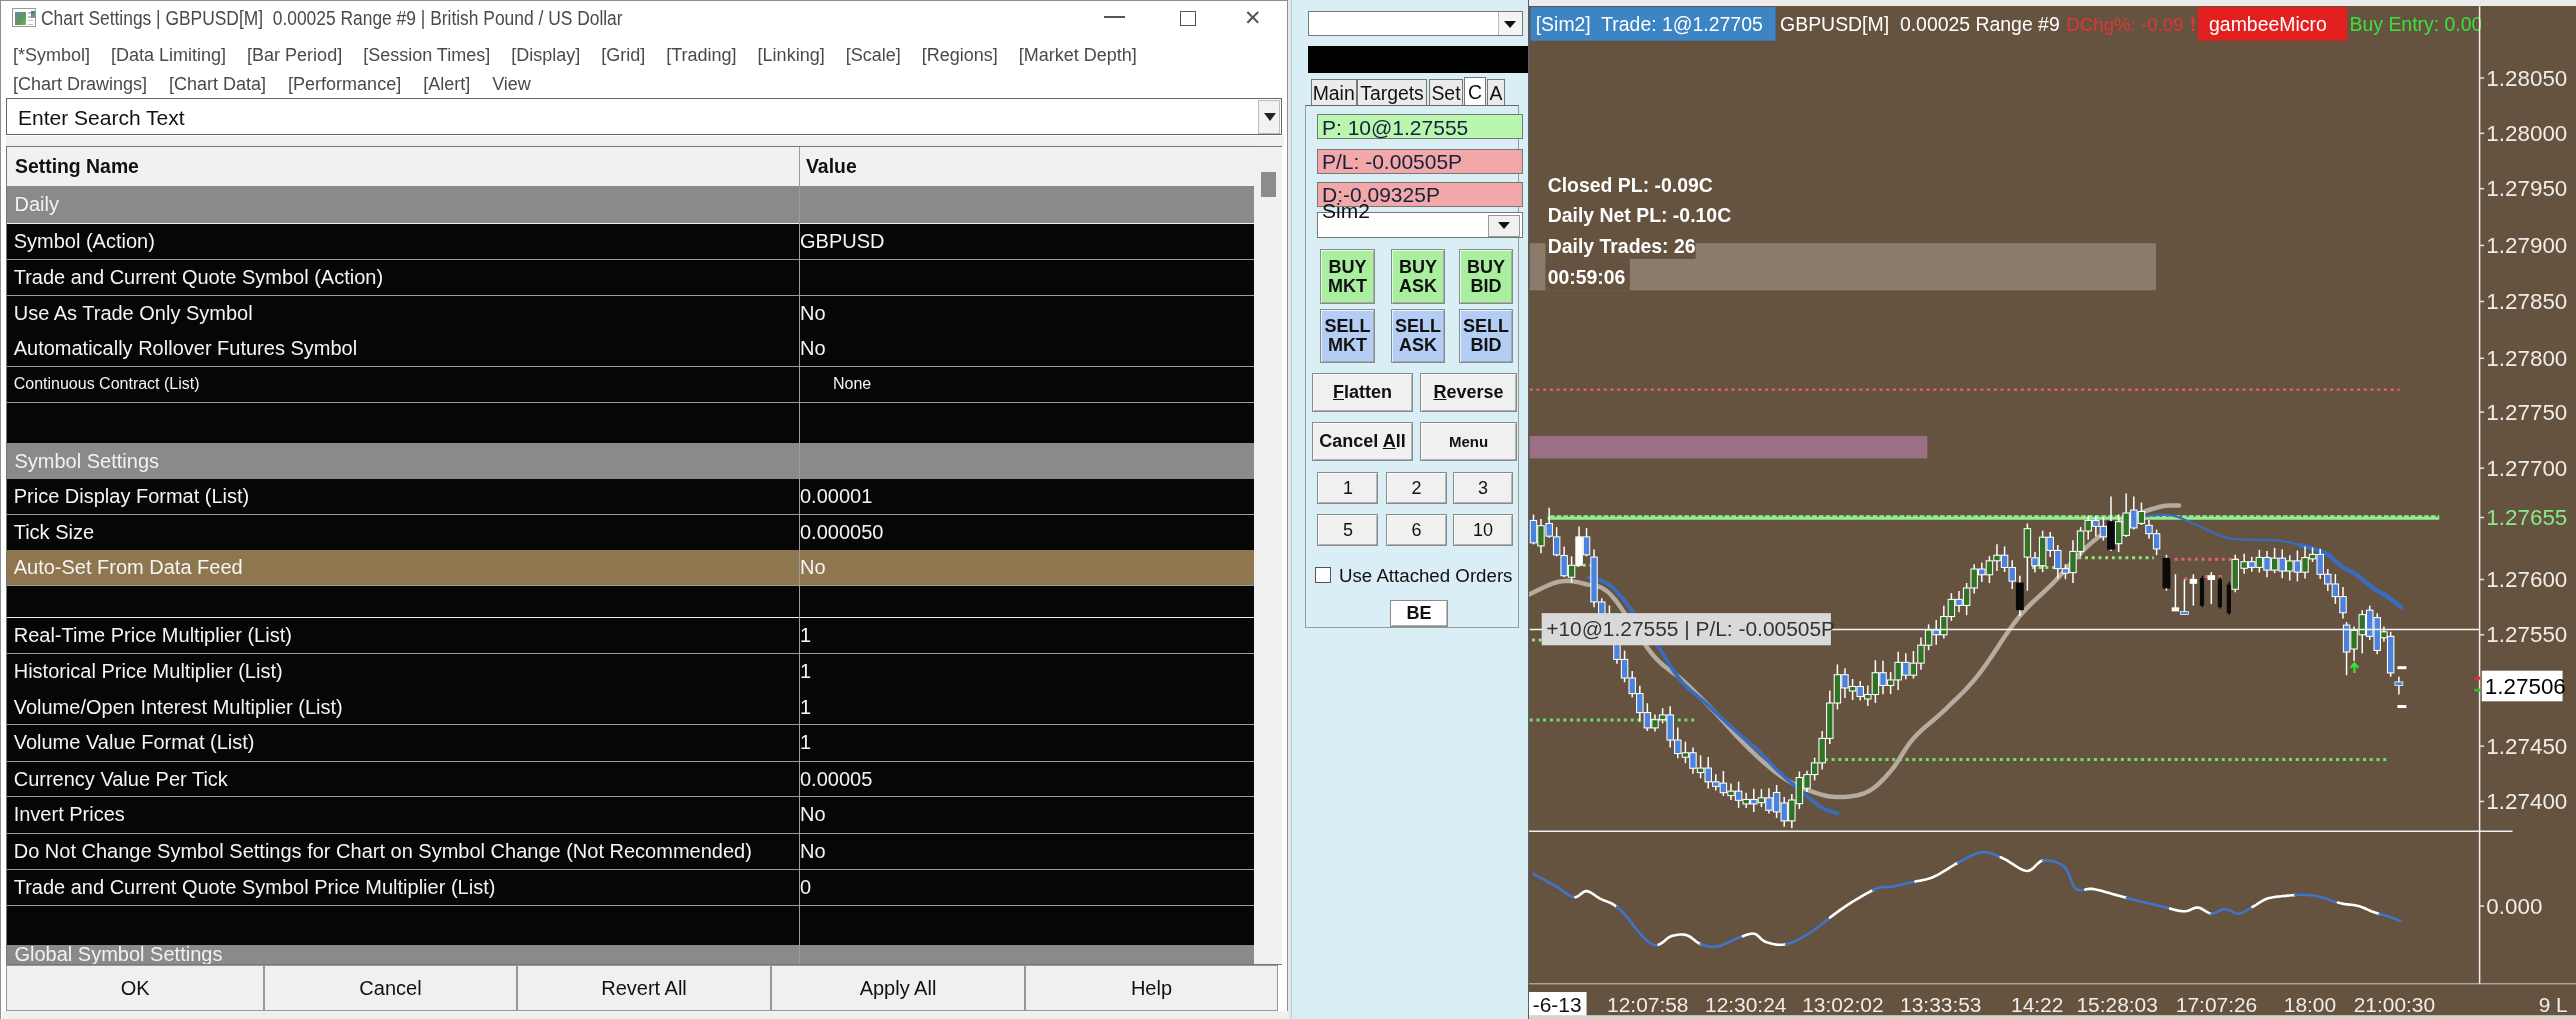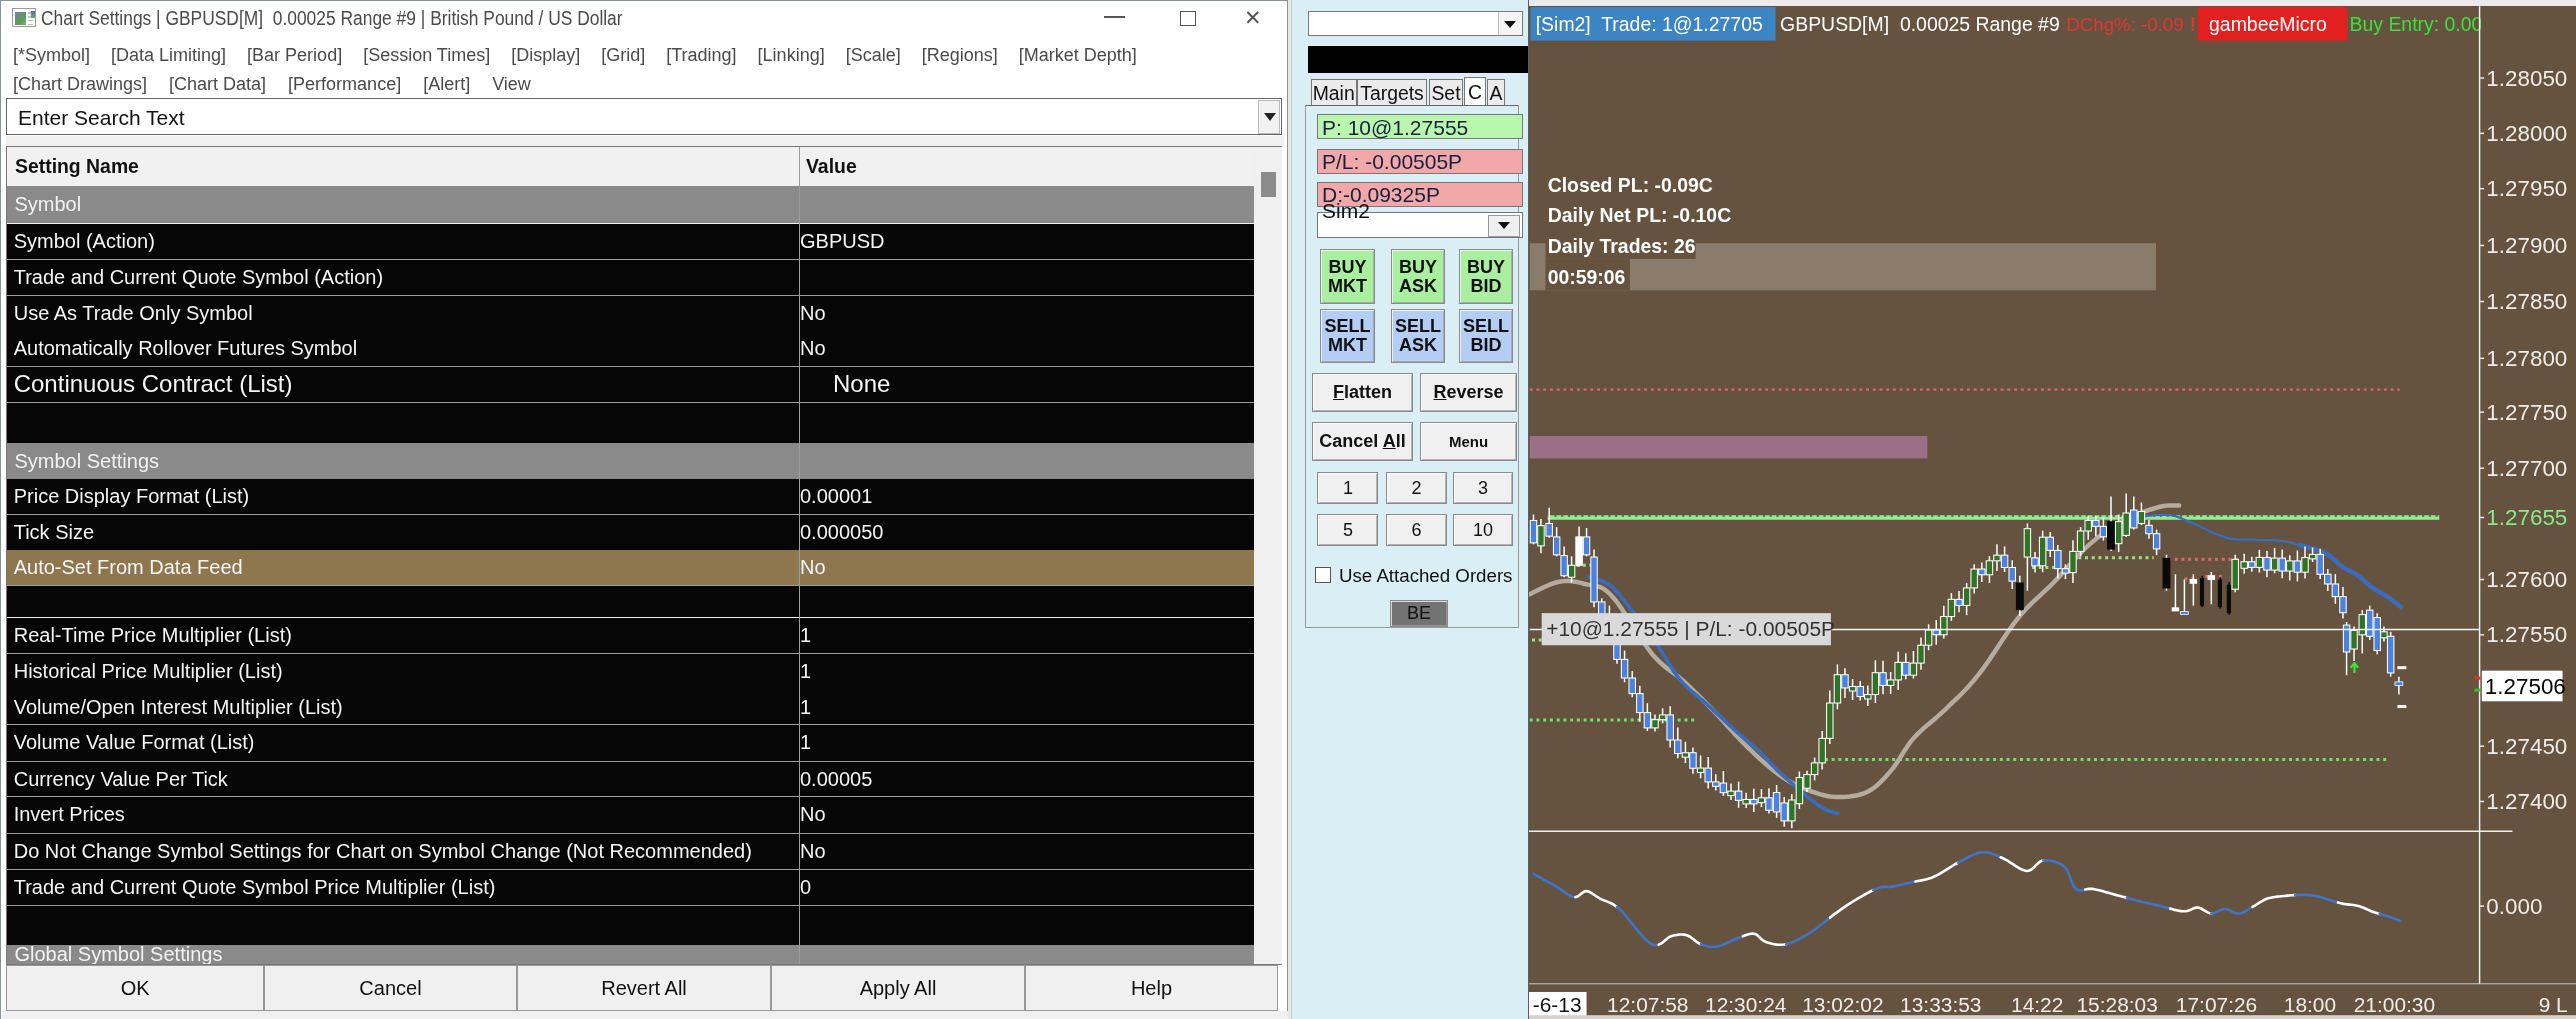--- a/index.html
+++ b/index.html
@@ -27,38 +27,38 @@
   <div class="abs" style="left:17px;top:105px;font-size:21px;color:#111;">Enter Search Text</div>
   <div class="abs" style="left:1257px;top:99px;width:22.4px;height:34px;background:#f2f2f2;border:0.7px solid #bbb;"></div>
   <div class="abs" style="left:1263px;top:112px;width:0;height:0;border-left:6.7px solid transparent;border-right:6.7px solid transparent;border-top:8.2px solid #222;"></div>
 
   <div class="abs" style="left:5.2px;top:135px;width:1278px;height:10.5px;background:#f0f0f0;"></div>
 
   <div class="abs" style="left:5.2px;top:145px;width:1276px;height:819px;border:0.7px solid #777;background:#f0f0f0;"></div>
   <div class="abs" style="left:6px;top:146px;width:1247px;height:40px;background:#f1f1f1;"></div>
   <div class="abs" style="left:14px;top:154px;font-size:19.4px;font-weight:bold;color:#111;">Setting Name</div>
   <div class="abs" style="left:805px;top:154px;font-size:19.4px;font-weight:bold;color:#111;">Value</div>
-  <div style="position:absolute;left:6px;top:185px;width:1247px;height:37px;background:#8a8a8a;color:#f2f2f2;font-size:20px;line-height:37px;padding-left:7.5px;overflow:hidden;">Symbol</div>
+  <div style="position:absolute;left:6px;top:185px;width:1247px;height:37px;background:#8a8a8a;color:#f2f2f2;font-size:20px;line-height:37px;padding-left:7.5px;overflow:hidden;">Daily</div>
 <div style="position:absolute;left:6px;top:259px;width:1247px;height:36px;background:#060606;color:#f5f5f5;font-size:20px;line-height:34px;border-bottom:0.7px solid #9c9c9c;">
 <span style="position:absolute;left:6.7px;">Trade and Current Quote Symbol (Action)</span>
       <span style="position:absolute;left:793px;"></span>
     </div>
 <div style="position:absolute;left:6px;top:223px;width:1247px;height:36px;background:#060606;color:#f5f5f5;font-size:20px;line-height:34px;border-bottom:0.7px solid #9c9c9c;">
 <span style="position:absolute;left:6.7px;">Symbol (Action)</span>
       <span style="position:absolute;left:793px;">GBPUSD</span>
     </div>
 <div style="position:absolute;left:6px;top:295px;width:1247px;height:36px;background:#060606;color:#f5f5f5;font-size:20px;line-height:34px;border-bottom:0.7px solid #9c9c9c;">
 <span style="position:absolute;left:6.7px;">Use As Trade Only Symbol</span>
       <span style="position:absolute;left:793px;">No</span>
     </div>
 <div style="position:absolute;left:6px;top:330px;width:1247px;height:36px;background:#060606;color:#f5f5f5;font-size:20px;line-height:34px;border-bottom:0.7px solid #9c9c9c;">
 <span style="position:absolute;left:6.7px;">Automatically Rollover Futures Symbol</span>
       <span style="position:absolute;left:793px;">No</span>
     </div>
-<div style="position:absolute;left:6px;top:366px;width:1247px;height:36px;background:#060606;color:#f5f5f5;font-size:24px;line-height:34px;border-bottom:0.7px solid #9c9c9c;">
+<div style="position:absolute;left:6px;top:366px;width:1247px;height:36px;background:#060606;color:#f5f5f5;font-size:16px;line-height:34px;border-bottom:0.7px solid #9c9c9c;">
 <span style="position:absolute;left:6.7px;">Continuous Contract (List)</span>
       <span style="position:absolute;left:826px;">None</span>
     </div>
 <div style="position:absolute;left:6px;top:402px;width:1247px;height:40px;background:#060606;"></div>
 <div style="position:absolute;left:6px;top:442px;width:1247px;height:36px;background:#8a8a8a;color:#f2f2f2;font-size:20px;line-height:36px;padding-left:7.5px;overflow:hidden;">Symbol Settings</div>
 <div style="position:absolute;left:6px;top:478px;width:1247px;height:36px;background:#060606;color:#f5f5f5;font-size:20px;line-height:34px;border-bottom:0.7px solid #9c9c9c;">
 <span style="position:absolute;left:6.7px;">Price Display Format (List)</span>
       <span style="position:absolute;left:793px;">0.00001</span>
     </div>
 <div style="position:absolute;left:6px;top:514px;width:1247px;height:36px;background:#060606;color:#f5f5f5;font-size:20px;line-height:34px;border-bottom:0.7px solid #9c9c9c;">
@@ -151,21 +151,21 @@
     <div style="position:absolute;left:20px;top:422px;width:101px;height:39px;background:#f0f0f0;border:0.7px solid #8a8a8a;box-shadow:inset 0.7px 0.7px 0 #fff,inset -0.7px -0.7px 0 #9c9c9c;font-size:18px;font-weight:bold;color:#111;display:flex;align-items:center;justify-content:center;text-align:center;line-height:1.05;">
       <span>Cancel <u>A</u>ll</span>
     </div>
     <div style="position:absolute;left:128px;top:422px;width:97px;height:39px;background:#f0f0f0;border:0.7px solid #8a8a8a;box-shadow:inset 0.7px 0.7px 0 #fff,inset -0.7px -0.7px 0 #9c9c9c;font-size:15px;font-weight:bold;color:#111;display:flex;align-items:center;justify-content:center;text-align:center;line-height:1.05;">Menu</div>
     <div style="position:absolute;left:25.4px;top:472px;width:61px;height:32px;background:#f0f0f0;border:0.7px solid #8a8a8a;box-shadow:inset 0.7px 0.7px 0 #fff,inset -0.7px -0.7px 0 #9c9c9c;font-size:18px;font-weight:normal;color:#111;display:flex;align-items:center;justify-content:center;text-align:center;line-height:1.05;">1</div>
     <div style="position:absolute;left:94px;top:472px;width:61px;height:32px;background:#f0f0f0;border:0.7px solid #8a8a8a;box-shadow:inset 0.7px 0.7px 0 #fff,inset -0.7px -0.7px 0 #9c9c9c;font-size:18px;font-weight:normal;color:#111;display:flex;align-items:center;justify-content:center;text-align:center;line-height:1.05;">2</div>
     <div style="position:absolute;left:161px;top:472px;width:60px;height:32px;background:#f0f0f0;border:0.7px solid #8a8a8a;box-shadow:inset 0.7px 0.7px 0 #fff,inset -0.7px -0.7px 0 #9c9c9c;font-size:18px;font-weight:normal;color:#111;display:flex;align-items:center;justify-content:center;text-align:center;line-height:1.05;">3</div>
     <div style="position:absolute;left:25.4px;top:514px;width:61px;height:32px;background:#f0f0f0;border:0.7px solid #8a8a8a;box-shadow:inset 0.7px 0.7px 0 #fff,inset -0.7px -0.7px 0 #9c9c9c;font-size:18px;font-weight:normal;color:#111;display:flex;align-items:center;justify-content:center;text-align:center;line-height:1.05;">5</div>
     <div style="position:absolute;left:94px;top:514px;width:61px;height:32px;background:#f0f0f0;border:0.7px solid #8a8a8a;box-shadow:inset 0.7px 0.7px 0 #fff,inset -0.7px -0.7px 0 #9c9c9c;font-size:18px;font-weight:normal;color:#111;display:flex;align-items:center;justify-content:center;text-align:center;line-height:1.05;">6</div>
     <div style="position:absolute;left:161px;top:514px;width:60px;height:32px;background:#f0f0f0;border:0.7px solid #8a8a8a;box-shadow:inset 0.7px 0.7px 0 #fff,inset -0.7px -0.7px 0 #9c9c9c;font-size:18px;font-weight:normal;color:#111;display:flex;align-items:center;justify-content:center;text-align:center;line-height:1.05;">10</div>
-    <div style="position:absolute;left:98px;top:600px;width:58px;height:27px;background:#737373;border:0.7px solid #8a8a8a;box-shadow:inset 0.7px 0.7px 0 #fff,inset -0.7px -0.7px 0 #9c9c9c;font-size:18px;font-weight:normal;color:#111;display:flex;align-items:center;justify-content:center;text-align:center;line-height:1.05;">BE</div>
+    <div style="position:absolute;left:98px;top:600px;width:58px;height:27px;background:#ffffff;border:0.7px solid #8a8a8a;box-shadow:inset 0.7px 0.7px 0 #fff,inset -0.7px -0.7px 0 #9c9c9c;font-size:18px;font-weight:bold;color:#111;display:flex;align-items:center;justify-content:center;text-align:center;line-height:1.05;">BE</div>
   <div class="abs" style="left:23px;top:567px;width:16.4px;height:16.4px;background:#fff;border:0.7px solid #555;"></div>
   <div class="abs" style="left:47px;top:565px;font-size:18.7px;color:#111;">Use Attached Orders</div>
 </div>
 
 <div class="abs" style="left:1529px;top:0;width:1047px;height:1020px;background:#655340;">
   <div class="abs" style="left:0;top:0;width:1047px;height:6px;background:#eceaea;"></div>
   <svg class="abs" style="left:0;top:0;" width="1047" height="1020" viewBox="2045 0 1401 1364" font-family="Liberation Sans, sans-serif">
 
     <rect x="2047" y="9" width="328" height="45" fill="#3c84c4"></rect>
     <text x="2054" y="41" font-size="26" fill="#fff">[Sim2]&nbsp; Trade: 1@1.27705</text>

